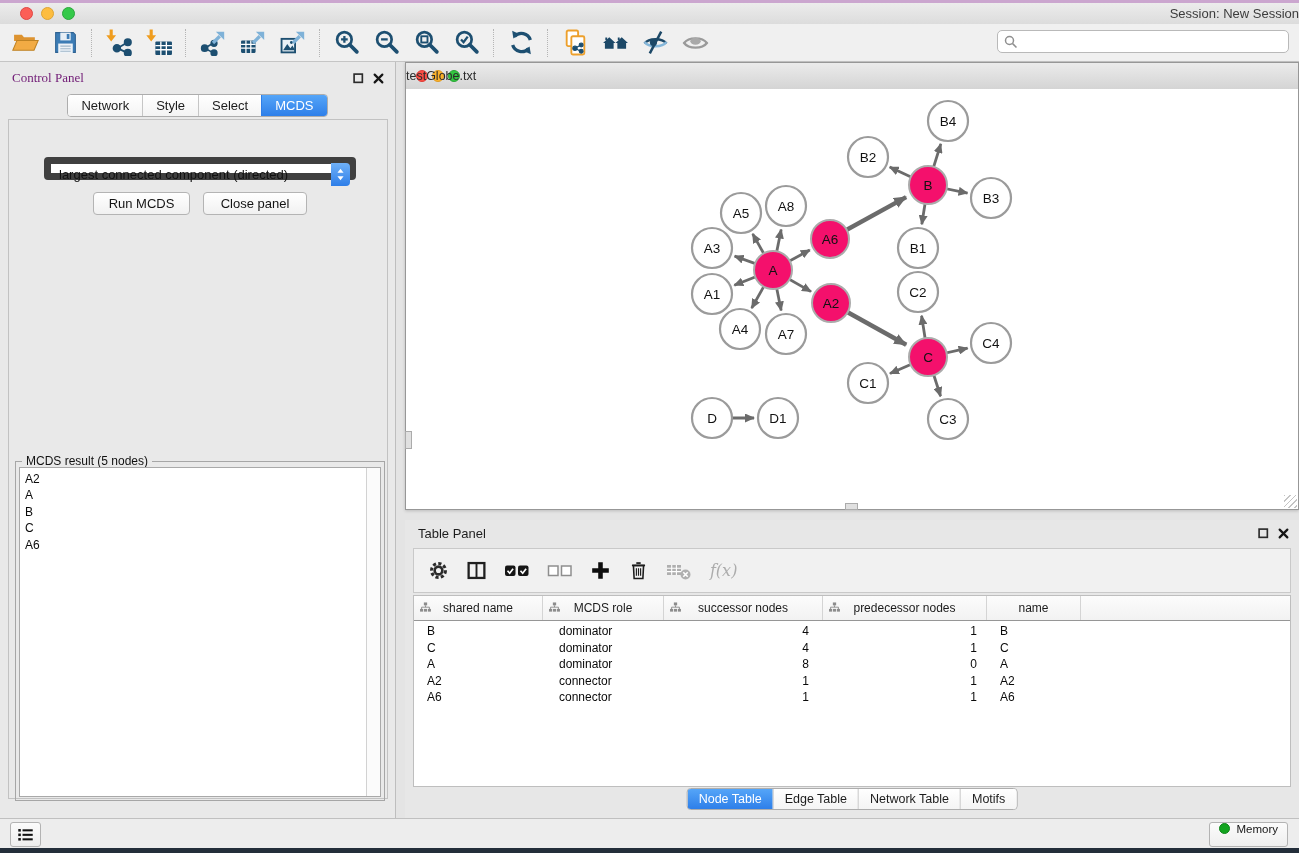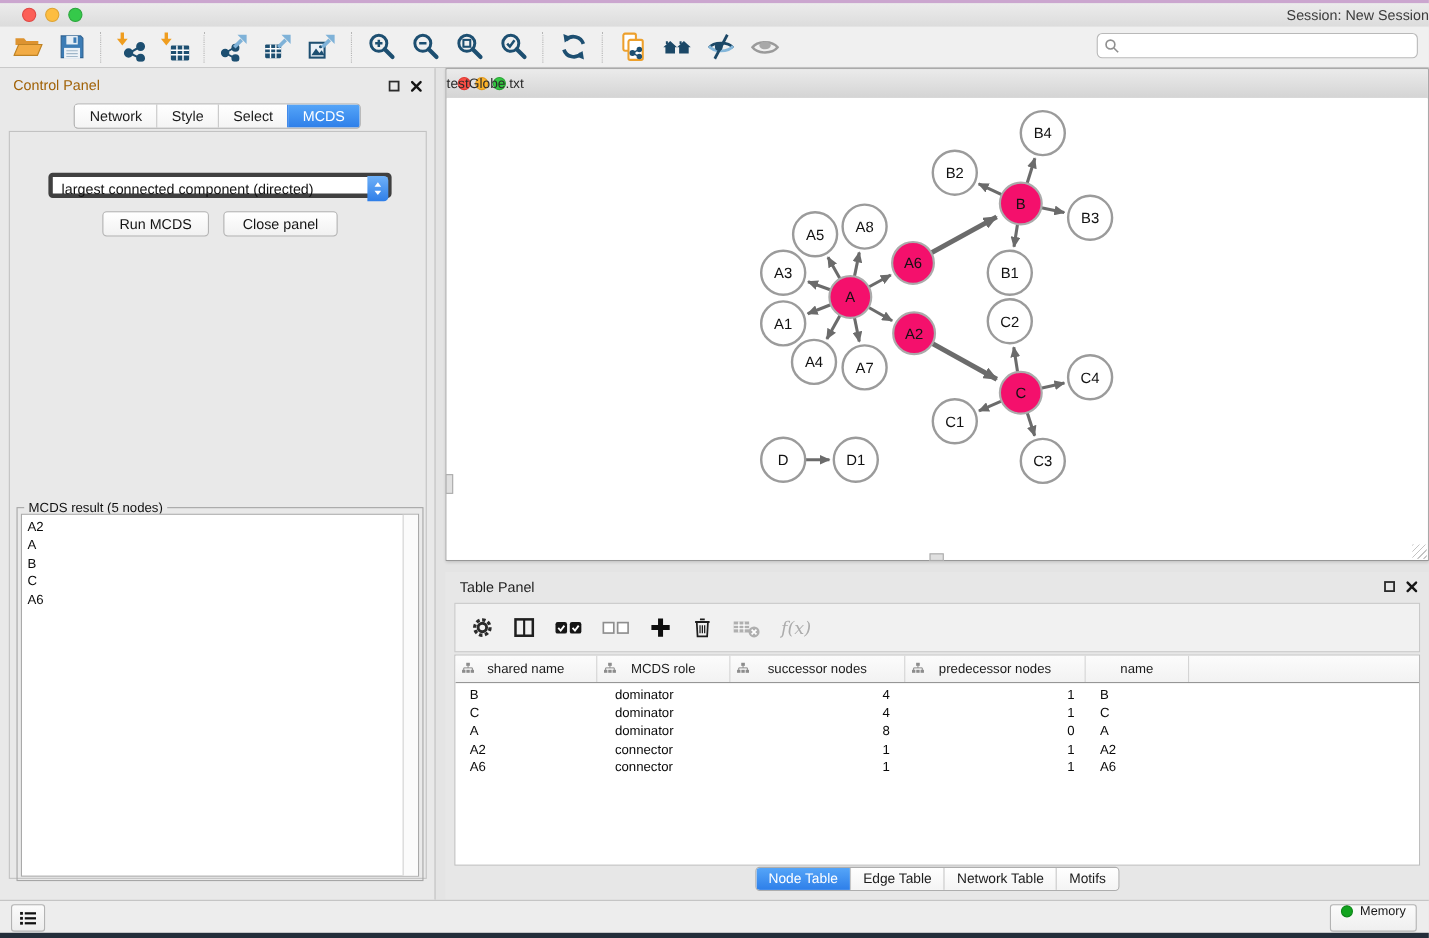--- a/index.html
+++ b/index.html
@@ -26,35 +26,35 @@
   .tb-sep{width:1px;height:28px;border-left:1px dotted #B5B5B5;margin:0 9px 0 3px;}
   #toolbar-search{position:absolute;right:10px;top:6px;width:292px;height:23px;background:#fff;
     border:1px solid #B9B9B9;border-radius:5px;display:flex;align-items:center;padding-left:6px;box-sizing:border-box;}
   #toolbar-search svg{width:14px;height:14px;}
   #toolbar-search input{border:none;outline:none;flex:1;height:18px;font-size:12px;background:transparent;margin-left:4px;font-family:"Liberation Sans",sans-serif;}
   
   #workspace{position:absolute;left:0;top:62px;width:1299px;height:756px;background:#E4E4E4;}
   
   #control-panel{position:absolute;left:0;top:0;width:396px;height:756px;background:#E9E9E9;
     border-right:1px solid #BEBEBE;box-sizing:border-box;}
-  #cp-title{position:absolute;left:12px;top:8px;font-size:13px;color:#a16207;}
+  #cp-title{position:absolute;left:12px;top:8px;font-size:13px;color:#701a75;font-family:Liberation Serif, serif;}
   .panel-float{position:absolute;top:11px;width:12px;height:12px;}
   .panel-close{position:absolute;top:11px;width:12px;height:12px;}
   #control-panel .panel-float{right:30px;}
   #control-panel .panel-close{right:10px;}
   .seg{display:inline-flex;border:1px solid #ADADAD;border-radius:4px;overflow:hidden;background:#fff;}
   .seg .segi{padding:3px 13px;font-size:13px;color:#1C1C1C;border-left:1px solid #C6C6C6;background:linear-gradient(#FFFFFF,#F4F4F4);white-space:nowrap;}
   .seg .segi:first-child{border-left:none;}
   .seg .segi.active{background:linear-gradient(#55A5F8,#2E7FE9);color:#fff;border-left-color:#2E7FE9;}
   #cp-tabs-wrap{position:absolute;left:0;right:0;top:32px;text-align:center;}
   #cp-content{position:absolute;left:8px;top:57px;width:380px;height:680px;background:#E9E9E9;
     border:1px solid #C2C2C2;box-sizing:border-box;}
   #opt-label{position:absolute;left:0;right:0;top:14px;text-align:center;font-size:13px;color:#141414;}
   #opt-combo{position:absolute;left:35px;top:37px;width:312px;height:23px;background:#fff;
-    border:4px solid #404040;border-radius:4px;box-sizing:border-box;}
+    border:7px solid #404040;border-radius:4px;box-sizing:border-box;}
   #opt-combo .combo-text{position:absolute;left:8px;top:0;line-height:21px;font-size:13px;color:#111;white-space:nowrap;}
   #opt-combo .combo-cap{position:absolute;right:-1px;top:-1px;width:19px;height:23px;border-radius:0 4px 4px 0;
     background:linear-gradient(#6FB1F8,#2E7EE8);display:flex;align-items:center;justify-content:center;}
   #opt-combo .combo-cap svg{width:9px;height:15px;}
   .push-btn{position:absolute;top:72px;height:23px;background:linear-gradient(#FFFFFF,#F1F1F1);
     border:1px solid #B4B4B4;border-radius:4px;font-size:13px;color:#141414;text-align:center;line-height:21px;box-sizing:border-box;}
   #btn-run{left:84px;width:97px;}
   #btn-close-panel{left:194px;width:104px;}
   #mcds-group{position:absolute;left:6px;top:341px;width:368px;height:338px;border:1px solid #A6A6A6;}
   #mcds-legend{position:absolute;left:6px;top:-8px;background:#E9E9E9;padding:0 4px;font-size:12px;color:#111;}

